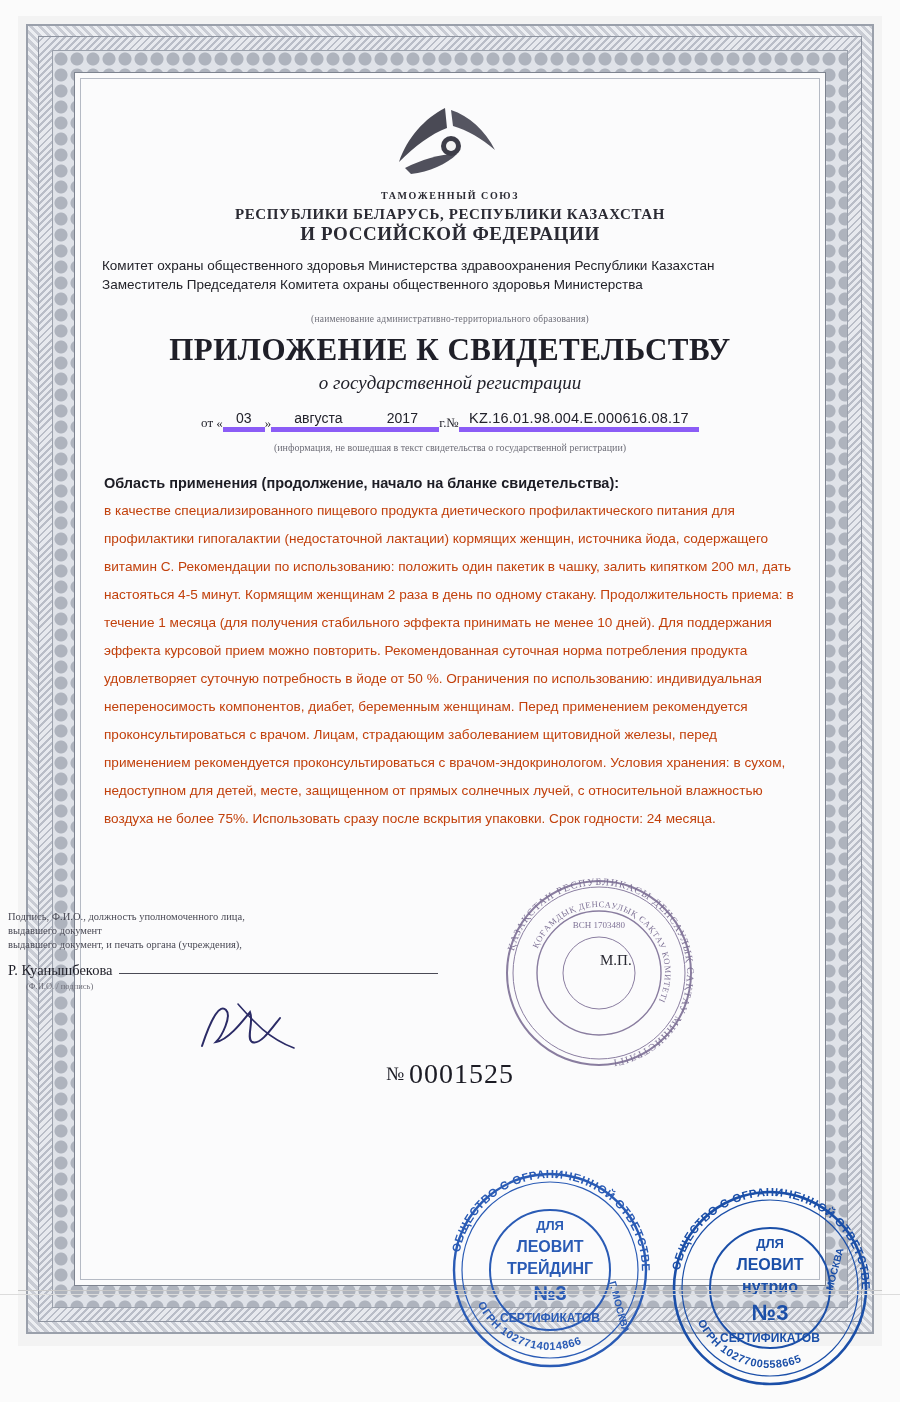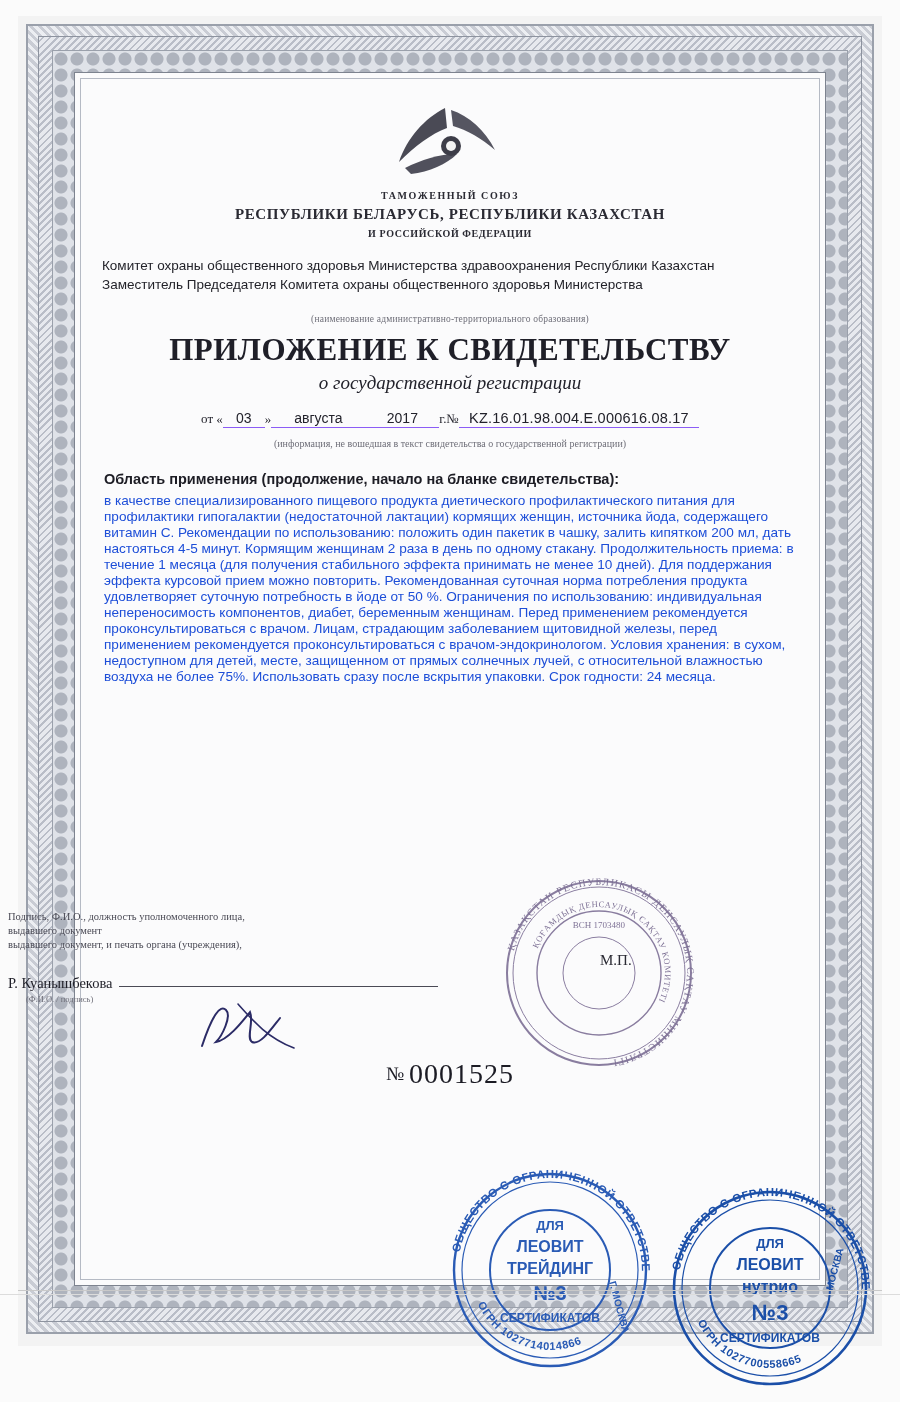--- a/index.html
+++ b/index.html
@@ -99,21 +99,21 @@
     font-family: "Liberation Serif", serif;
     font-weight: bold;
     font-size: 15px;
     letter-spacing: 0.6px;
     line-height: 19px;
     color: #2a2a33;
     margin-top: 4px;
   }
   .union-title .l1 { font-size: 10px; letter-spacing: 1.6px; }
   .union-title .l2 { font-size: 15px; }
-  .union-title .l3 { font-size: 10px; }
+  .union-title .l3 { font-size: 19px; }
 
   .authority {
     margin-top: 14px;
     font-size: 13.5px;
     line-height: 18.5px;
     color: #23232a;
     text-align: left;
     padding: 0 6px;
   }
 
@@ -149,21 +149,21 @@
     margin-top: 16px;
     display: flex;
     align-items: flex-end;
     justify-content: center;
     font-family: "Liberation Serif", serif;
     font-size: 14px;
     color: #22222b;
   }
   .dateline .lbl { font-size: 13px; padding-bottom: 1px;}
   .dateline .fld {
-    border-bottom: 1px solid #8b5cf6;
+    border-bottom: 5px solid #8b5cf6;
     text-align: center;
     padding: 0 4px 1px 4px;
     font-family: "Liberation Sans", sans-serif;
     font-size: 14px;
   }
   .fld.day   { min-width: 34px; }
   .fld.month { min-width: 86px; }
   .fld.year  { min-width: 66px; }
   .fld.num   { min-width: 232px; text-align: center; font-size: 14.5px; letter-spacing: 0.2px;}
   .dateline .quote { font-size: 13px; padding-bottom: 1px; }
@@ -180,22 +180,22 @@
   .section-title {
     margin-top: 22px;
     font-size: 14.5px;
     font-weight: bold;
     color: #1d1d25;
     padding: 0 8px;
   }
   .body-text {
     margin-top: 6px;
     font-size: 13.6px;
-    line-height: 16px;
-    color: #1d4ed8;
+    line-height: 28px;
+    color: #c2410c;
     text-align: left;
     padding: 0 8px;
   }
 
   
   .watermark {
     position: absolute;
     left: 0; right: 0;
     top: 690px;
     text-align: center;
@@ -220,21 +220,21 @@
     position: absolute;
     left: 8px;
     top: 910px;
     width: 430px;
     font-family: "Liberation Serif", serif;
     font-size: 10.5px;
     color: #4a4a55;
     line-height: 14px;
   }
   .sign-name-row {
-    margin-top: 24px;
+    margin-top: 11px;
     display: flex;
     align-items: flex-end;
     gap: 6px;
   }
   .sign-name {
     font-family: "Liberation Serif", serif;
     font-size: 14.5px;
     color: #1f1f28;
     white-space: nowrap;
   }

